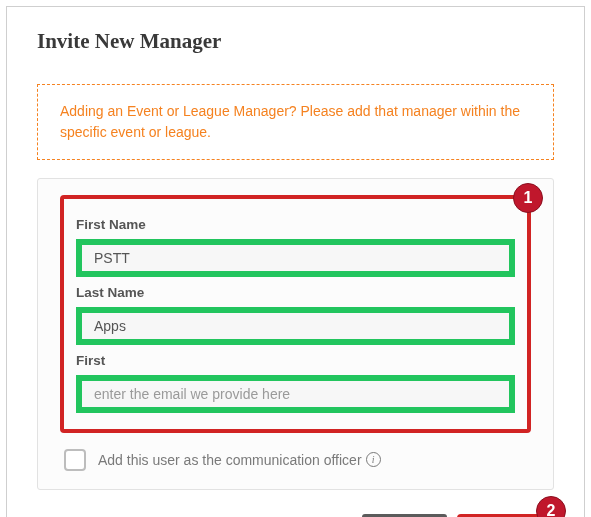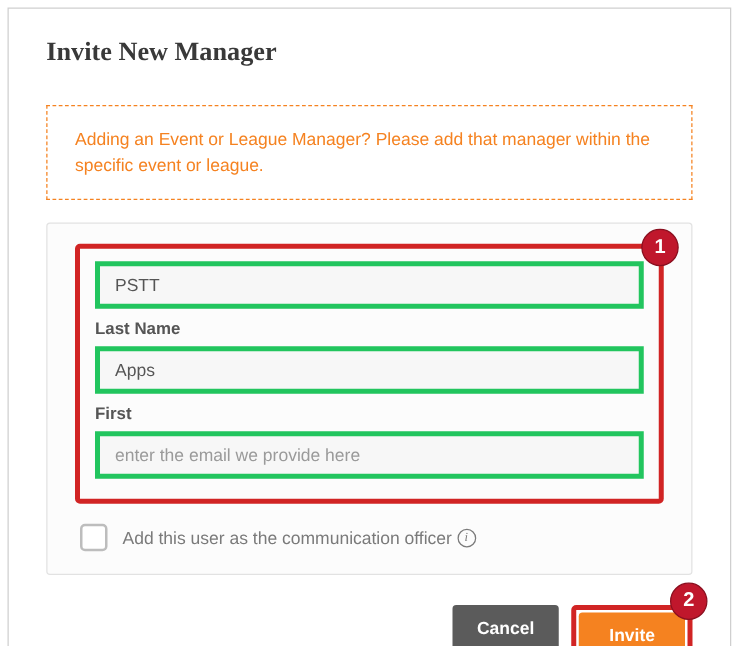--- a/index.html
+++ b/index.html
@@ -60,21 +60,21 @@
     .field-label {
       font-size: 13.5px;
       font-weight: 600;
       color: #555;
       margin-top: 8px;
       margin-bottom: 7px;
     }
     .text-input {
       width: 100%;
       height: 38px;
-      border: 4px solid #22c55e;
+      border: 6px solid #22c55e;
       background: #f7f7f7;
       padding: 0 12px;
       font-size: 14px;
       color: #555;
     }
     .text-input::placeholder { color: #9a9a9a; }
     .checkbox-row {
       display: flex;
       align-items: center;
       gap: 12px;
@@ -86,21 +86,21 @@
       height: 22px;
       border: 2px solid #bdbdbd;
       border-radius: 4px;
       background: #fff;
       cursor: pointer;
     }
     .checkbox-label {
       color: #7a7a7a;
       font-size: 14px;
       display: flex;
-      align-items: flex-end;
+      align-items: flex-start;
       gap: 4px;
     }
     .info-icon {
       width: 15px;
       height: 15px;
       border: 1.5px solid #7a7a7a;
       border-radius: 50%;
       display: inline-flex;
       align-items: center;
       justify-content: center;
@@ -148,20 +148,21 @@
 
 <div class="modal">
   <div class="modal-title">Invite New Manager</div>
 
   <div class="info-banner">Adding an Event or League Manager? Please add that manager within the specific event or league.</div>
 
   <div class="form-panel">
     <div class="highlight-box">
       <div class="callout callout-1">1</div>
 
+      <div class="field-label">First Name</div>
       <input type="text" class="text-input" value="PSTT" style="">
 
       <div class="field-label">Last Name</div>
       <input type="text" class="text-input" value="Apps" style="">
 
       <div class="field-label">First</div>
       <input type="text" class="text-input" placeholder="enter the email we provide here" style="">
     </div>
 
     <div class="checkbox-row">

